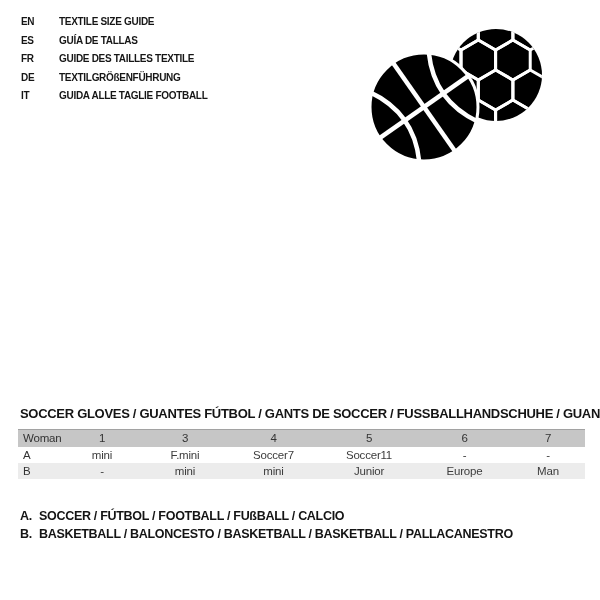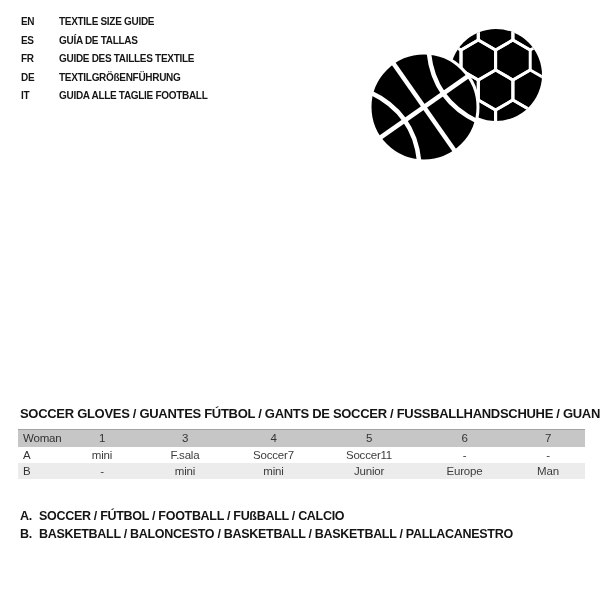--- a/index.html
+++ b/index.html
@@ -148,21 +148,21 @@
       <div>1</div>
       <div>3</div>
       <div>4</div>
       <div>5</div>
       <div>6</div>
       <div>7</div>
     </div>
     <div class="trow row-a">
       <div>A</div>
       <div>mini</div>
-      <div>F.sala</div>
+      <div>F.mini</div>
       <div>Soccer7</div>
       <div>Soccer11</div>
       <div>-</div>
       <div>-</div>
     </div>
     <div class="trow row-b">
       <div>B</div>
       <div>-</div>
       <div>mini</div>
       <div>mini</div>

